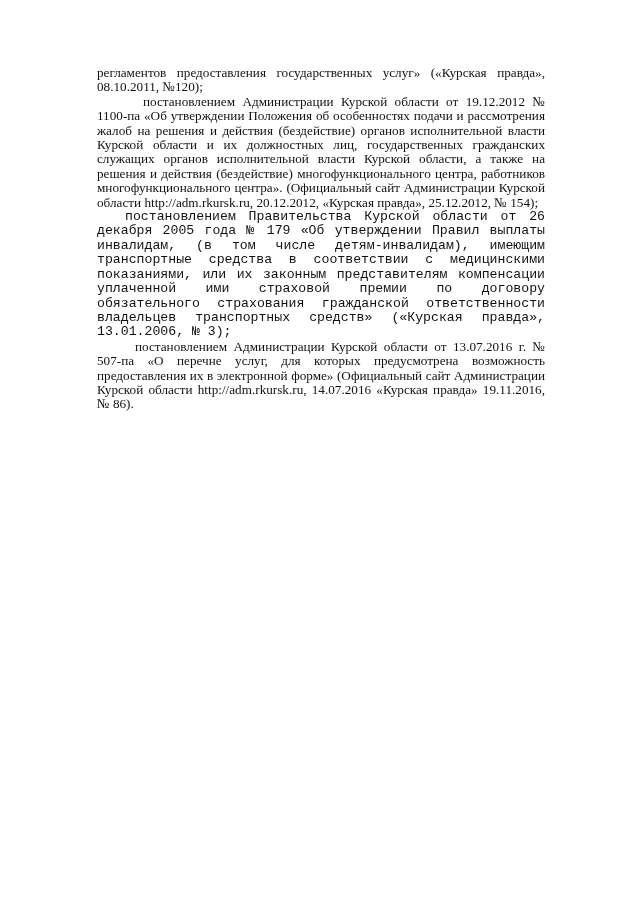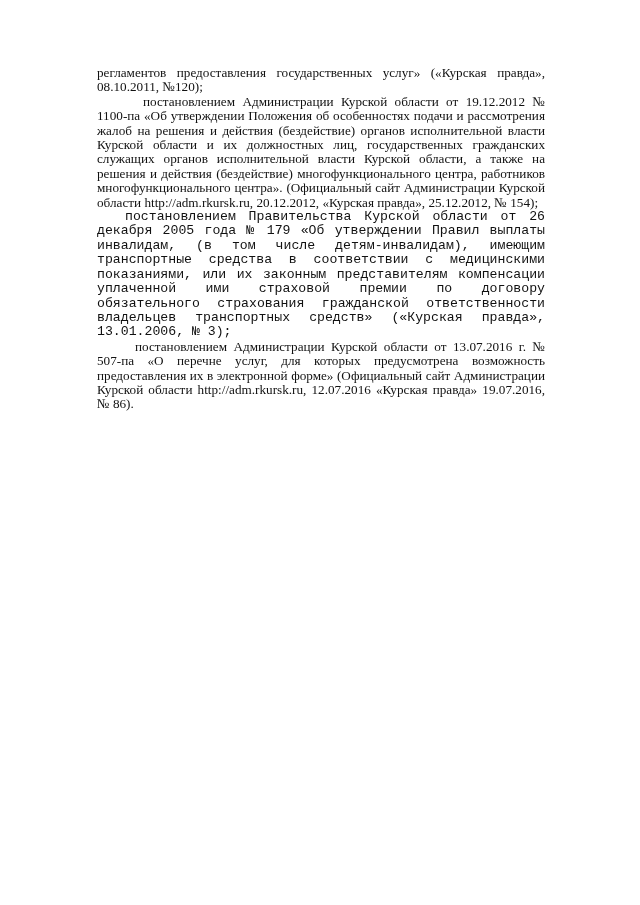--- a/index.html
+++ b/index.html
@@ -33,14 +33,14 @@
     .indent-c { text-indent: 38px; }
     .no-indent { text-indent: 0; }
   </style>
 </head>
 <body>
 
 <div class="page">
   <p class="para no-indent">регламентов предоставления государственных услуг»  («Курская правда», 08.10.2011, №120);</p>
   <p class="para indent-a">постановлением Администрации Курской области от 19.12.2012 № 1100-па «Об утверждении Положения об особенностях подачи и рассмотрения жалоб на решения и действия (бездействие) органов исполнительной власти Курской области и их должностных лиц, государственных гражданских служащих органов исполнительной власти Курской области, а также на решения и действия (бездействие) многофункционального центра, работников многофункционального центра». (Официальный сайт Администрации Курской области http://adm.rkursk.ru, 20.12.2012, «Курская правда», 25.12.2012, № 154);</p>
   <p class="para indent-b">постановлением Правительства  Курской  области  от 26 декабря 2005 года № 179 «Об утверждении Правил выплаты  инвалидам, (в том  числе детям-инвалидам), имеющим транспортные средства в соответствии с медицинскими показаниями, или их законным представителям компенсации уплаченной ими страховой премии по договору обязательного страхования гражданской ответственности владельцев транспортных  средств» («Курская правда», 13.01.2006, № 3);</p>
-  <p class="para indent-c">постановлением Администрации Курской области от 13.07.2016 г. № 507-па «О перечне услуг, для которых предусмотрена возможность предоставления их в электронной форме» (Официальный сайт Администрации Курской области http://adm.rkursk.ru, 12.07.2016 «Курская правда» 19.07.2016, № 86).</p>
+  <p class="para indent-c">постановлением Администрации Курской области от 13.07.2016 г. № 507-па «О перечне услуг, для которых предусмотрена возможность предоставления их в электронной форме» (Официальный сайт Администрации Курской области http://adm.rkursk.ru, 14.07.2016 «Курская правда» 19.11.2016, № 86).</p>
 </div>
 
 </body></html>

